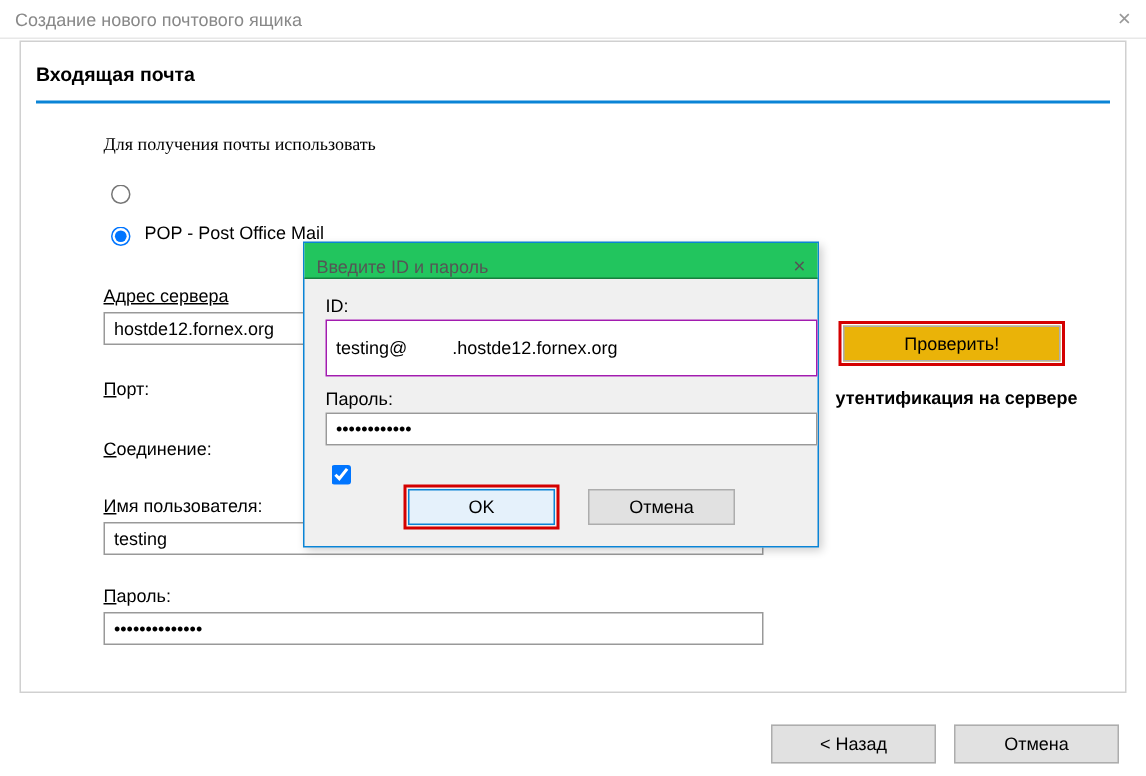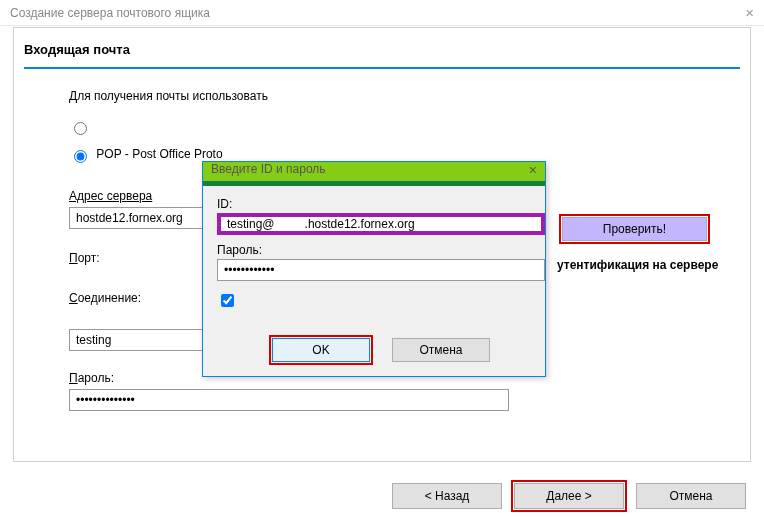--- a/index.html
+++ b/index.html
@@ -46,20 +46,21 @@
     padding: 14px 0 10px 0;
     margin: 0 10px;
     border-bottom: 2px solid #0a84d6;
   }
   .form-area {
     padding: 20px 30px 10px 55px;
     position: relative;
   }
   .intro-label {
     margin-bottom: 10px;
+    font-family: Liberation Serif, serif;
   }
   .radio-row {
     padding: 6px 0;
   }
   .radio-row input {
     vertical-align: middle;
     margin-right: 6px;
   }
   .form-row {
     margin-top: 20px;
@@ -74,21 +75,21 @@
     border: 1px solid #999;
     padding: 2px 6px;
     background: #fff;
   }
   .verify-btn {
     position: absolute;
     left: 548px;
     top: 148px;
     width: 145px;
     height: 24px;
-    background: #c4b5fd;
+    background: #eab308;
     border: 1px solid #adadad;
     cursor: pointer;
     outline: 2px solid #d40000;
     outline-offset: 1px;
   }
   .conn-row {
     margin-top: 18px;
     display: flex;
     align-items: center;
   }
@@ -133,58 +134,58 @@
     left: 202px;
     top: 161px;
     width: 344px;
     background: #f0f0f0;
     border: 1px solid #0a84d6;
     box-shadow: 2px 2px 6px rgba(0,0,0,0.2);
   }
   .modal-titlebar {
     display: flex;
     justify-content: space-between;
-    align-items: flex-start;
+    align-items: flex-end;
     height: 24px;
     padding: 0 8px;
-    background: #84cc16;
-    border-bottom: 5px solid #15803d;
+    background: #22c55e;
+    border-bottom: 1px solid #15803d;
     color: #555;
   }
   .modal-titlebar .mclose {
     font-size: 14px;
     cursor: pointer;
   }
   .modal-body {
     padding: 8px 0 14px 14px;
   }
   .modal-body label {
     display: block;
     margin-top: 3px;
     margin-bottom: 2px;
   }
   .modal-input {
     width: 100%;
-    height: 22px;
-    border: 4px solid #a21caf;
+    height: 38px;
+    border: 1px solid #a21caf;
     padding: 2px 6px;
     background: #fff;
   }
   .modal-input2 {
     width: 100%;
     height: 22px;
     border: 1px solid #999;
     padding: 2px 6px;
     background: #fff;
   }
   .checkbox-row {
     margin-top: 10px;
   }
   .modal-buttons {
-    margin-top: 28px;
+    margin-top: 0;
     display: flex;
     justify-content: center;
     gap: 22px;
   }
   .modal-buttons .btn-m {
     width: 98px;
     height: 24px;
     background: #e1e1e1;
     border: 1px solid #adadad;
     cursor: pointer;
@@ -196,38 +197,38 @@
     outline-offset: 1px;
   }
   .underl {
     text-decoration: underline;
   }
 </style>
 </head>
 <body>
 
 <div class="titlebar">
-  <span>Создание сервера почтового ящика</span>
+  <span>Создание нового почтового ящика</span>
   <span class="close">×</span>
 </div>
 
 <div class="inner-frame">
   <div class="section-title">Входящая почта</div>
 
   <div class="form-area">
 
     <div class="intro-label">Для получения почты использовать</div>
 
     <div class="radio-row">
       <input type="radio" name="proto" style="">
     </div>
 
     <div class="radio-row">
       <input type="radio" name="proto" checked="" style="">
-      <span>POP  -  Post Office Proto</span>
+      <span>POP  -  Post Office Mail</span>
     </div>
 
     <div class="form-row" style="text-decoration:underline;">
       <label>Адрес сервера</label>
       <input class="text-input" value="hostde12.fornex.org" style="">
     </div>
 
     <button class="verify-btn">Проверить!</button>
 
     <span class="auth-suffix">утентификация на сервере</span>
@@ -236,34 +237,34 @@
       <span class="lbl"><span class="underl">П</span><span>орт:</span></span>
       <input class="dd" value="995" style="">
     </div>
 
     <div class="conn-row">
       <span class="lbl"><span class="underl">С</span><span>оединение:</span></span>
       <input class="dd" value="Без" style="">
     </div>
 
     <div class="form-row">
+      <label><span class="underl">И</span><span>мя пользователя:</span></label>
       <input class="text-input" value="testing" style="">
     </div>
 
     <div class="form-row">
       <label><span class="underl">П</span><span>ароль:</span></label>
       <input class="text-input" value="••••••••••••••" style="">
     </div>
 
   </div>
 </div>
 
 <div class="bottom-buttons">
   <button class="btn-bottom">&lt;   Назад</button>
-  <button class="btn-bottom highlight-red">Далее   &gt;</button>
   <button class="btn-bottom">Отмена</button>
 </div>
 
 <div class="modal">
   <div class="modal-titlebar">
     <span>Введите ID и пароль</span>
     <span class="mclose">×</span>
   </div>
   <div class="modal-body">
     <label>ID:</label>

